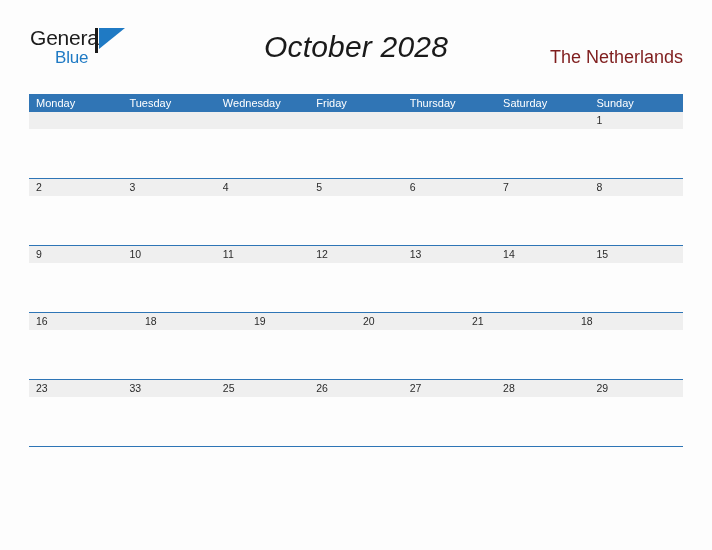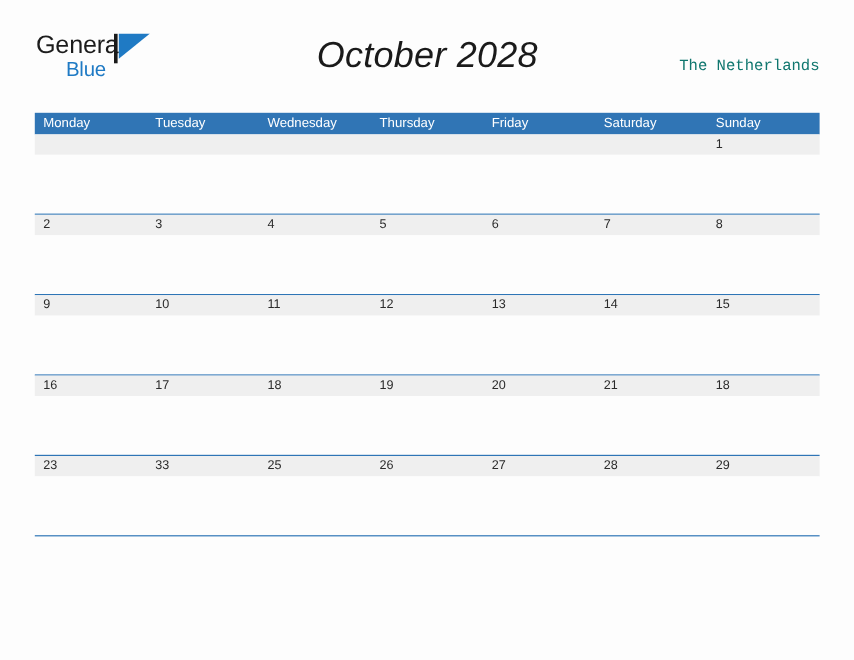--- a/index.html
+++ b/index.html
@@ -72,24 +72,23 @@
     font-size: 30px;
     color: #1a1a1a;
     font-weight: normal;
     letter-spacing: 0.2px;
     font-style: italic;
   }
   .country {
     position: absolute;
     right: 29px;
     top: 47px;
-    font-size: 13px;
-    color: #0f766e;
-    white-space: nowrap;
-    font-family: Liberation Mono, monospace;
+    font-size: 18px;
+    color: #7f1d1d;
+    white-space: nowrap;
   }
 
   
   .calendar {
     position: absolute;
     left: 29px;
     top: 78px;
     width: 654px;
   }
   .weekday-row {
@@ -161,22 +160,22 @@
     <div class="cal-title">October 2028</div>
     <div class="country">The Netherlands</div>
   </div>
 
   <div class="calendar">
 
     <div class="weekday-row">
       <div class="weekday">Monday</div>
       <div class="weekday">Tuesday</div>
       <div class="weekday">Wednesday</div>
+      <div class="weekday">Friday</div>
       <div class="weekday">Thursday</div>
-      <div class="weekday">Friday</div>
       <div class="weekday">Saturday</div>
       <div class="weekday">Sunday</div>
     </div>
 
     <div class="week">
       <div class="numbers">
         <div class="daycell"></div>
         <div class="daycell"></div>
         <div class="daycell"></div>
         <div class="daycell"></div>
@@ -212,21 +211,20 @@
         <div class="daycell">14</div>
         <div class="daycell">15</div>
       </div>
       <div class="week-body"></div>
       <div class="week-rule"></div>
     </div>
 
     <div class="week">
       <div class="numbers">
         <div class="daycell">16</div>
-        <div class="daycell">17</div>
         <div class="daycell">18</div>
         <div class="daycell">19</div>
         <div class="daycell">20</div>
         <div class="daycell">21</div>
         <div class="daycell">18</div>
       </div>
       <div class="week-body"></div>
       <div class="week-rule"></div>
     </div>
 

